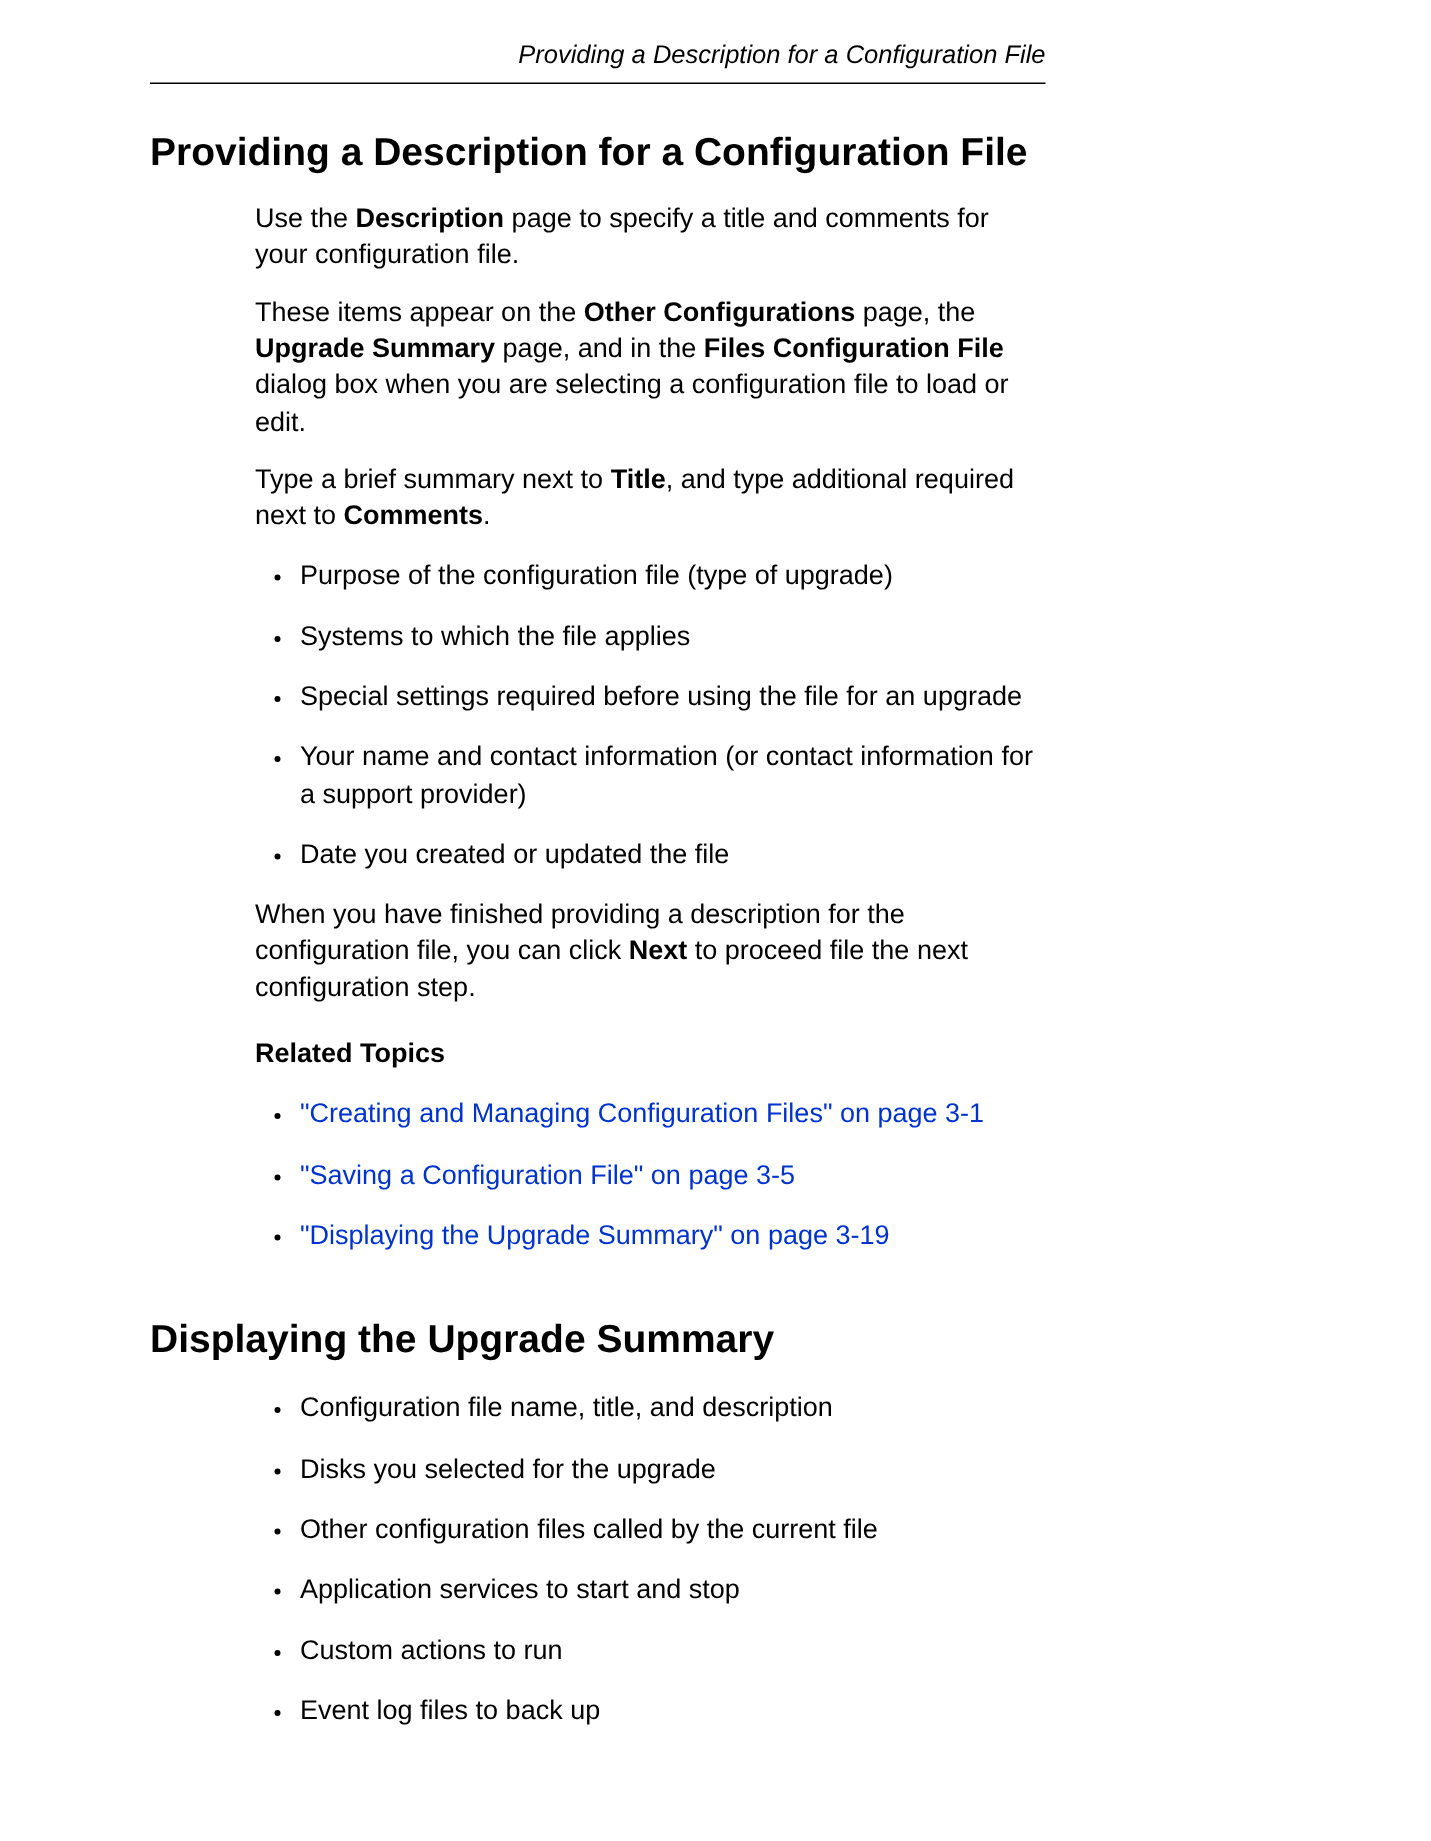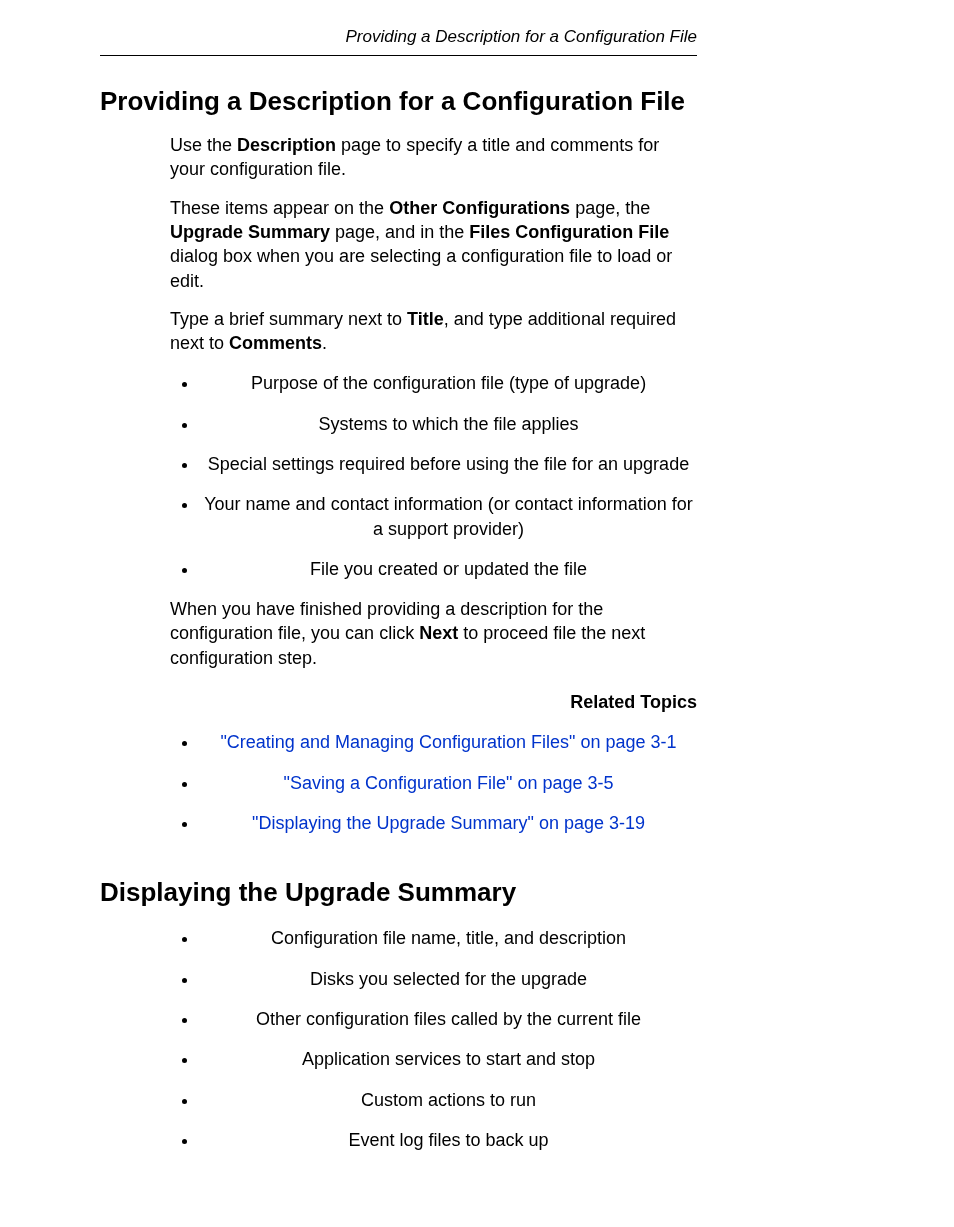--- a/index.html
+++ b/index.html
@@ -41,29 +41,27 @@
   p {
     margin: 14px 0;
   }
   ul {
     margin: 10px 0 14px 0;
     padding-left: 28px;
   }
   li {
     margin: 16px 0;
     padding-left: 2px;
-    text-align: center;
   }
   li::marker {
     font-size: 15px;
   }
   .subhead {
     font-weight: bold;
     margin-top: 20px;
-    text-align: right;
   }
   a.link {
     color: #0033cc;
     text-decoration: none;
   }
   .footer {
     position: absolute;
     bottom: 40px;
     right: 90px;
     font-size: 17px;
@@ -97,21 +95,21 @@
     <p>
       <span>Type a brief summary next to </span><b>Title</b><span>, and type additional required next to </span><b>Comments</b><span>.</span>
     </p>
 
 
     <ul>
       <li>Purpose of the configuration file (type of upgrade)</li>
       <li>Systems to which the file applies</li>
       <li>Special settings required before using the file for an upgrade</li>
       <li>Your name and contact information (or contact information for a support provider)</li>
-      <li>File you created or updated the file</li>
+      <li>Date you created or updated the file</li>
     </ul>
 
     <p>
       <span>When you have finished providing a description for the configuration file, you can click </span><b>Next</b><span> to proceed file the next configuration step.</span>
     </p>
 
     <p class="subhead">Related Topics</p>
 
     <ul>
       <li><a class="link" href="#">"Creating and Managing Configuration Files" on page 3-1</a></li>

